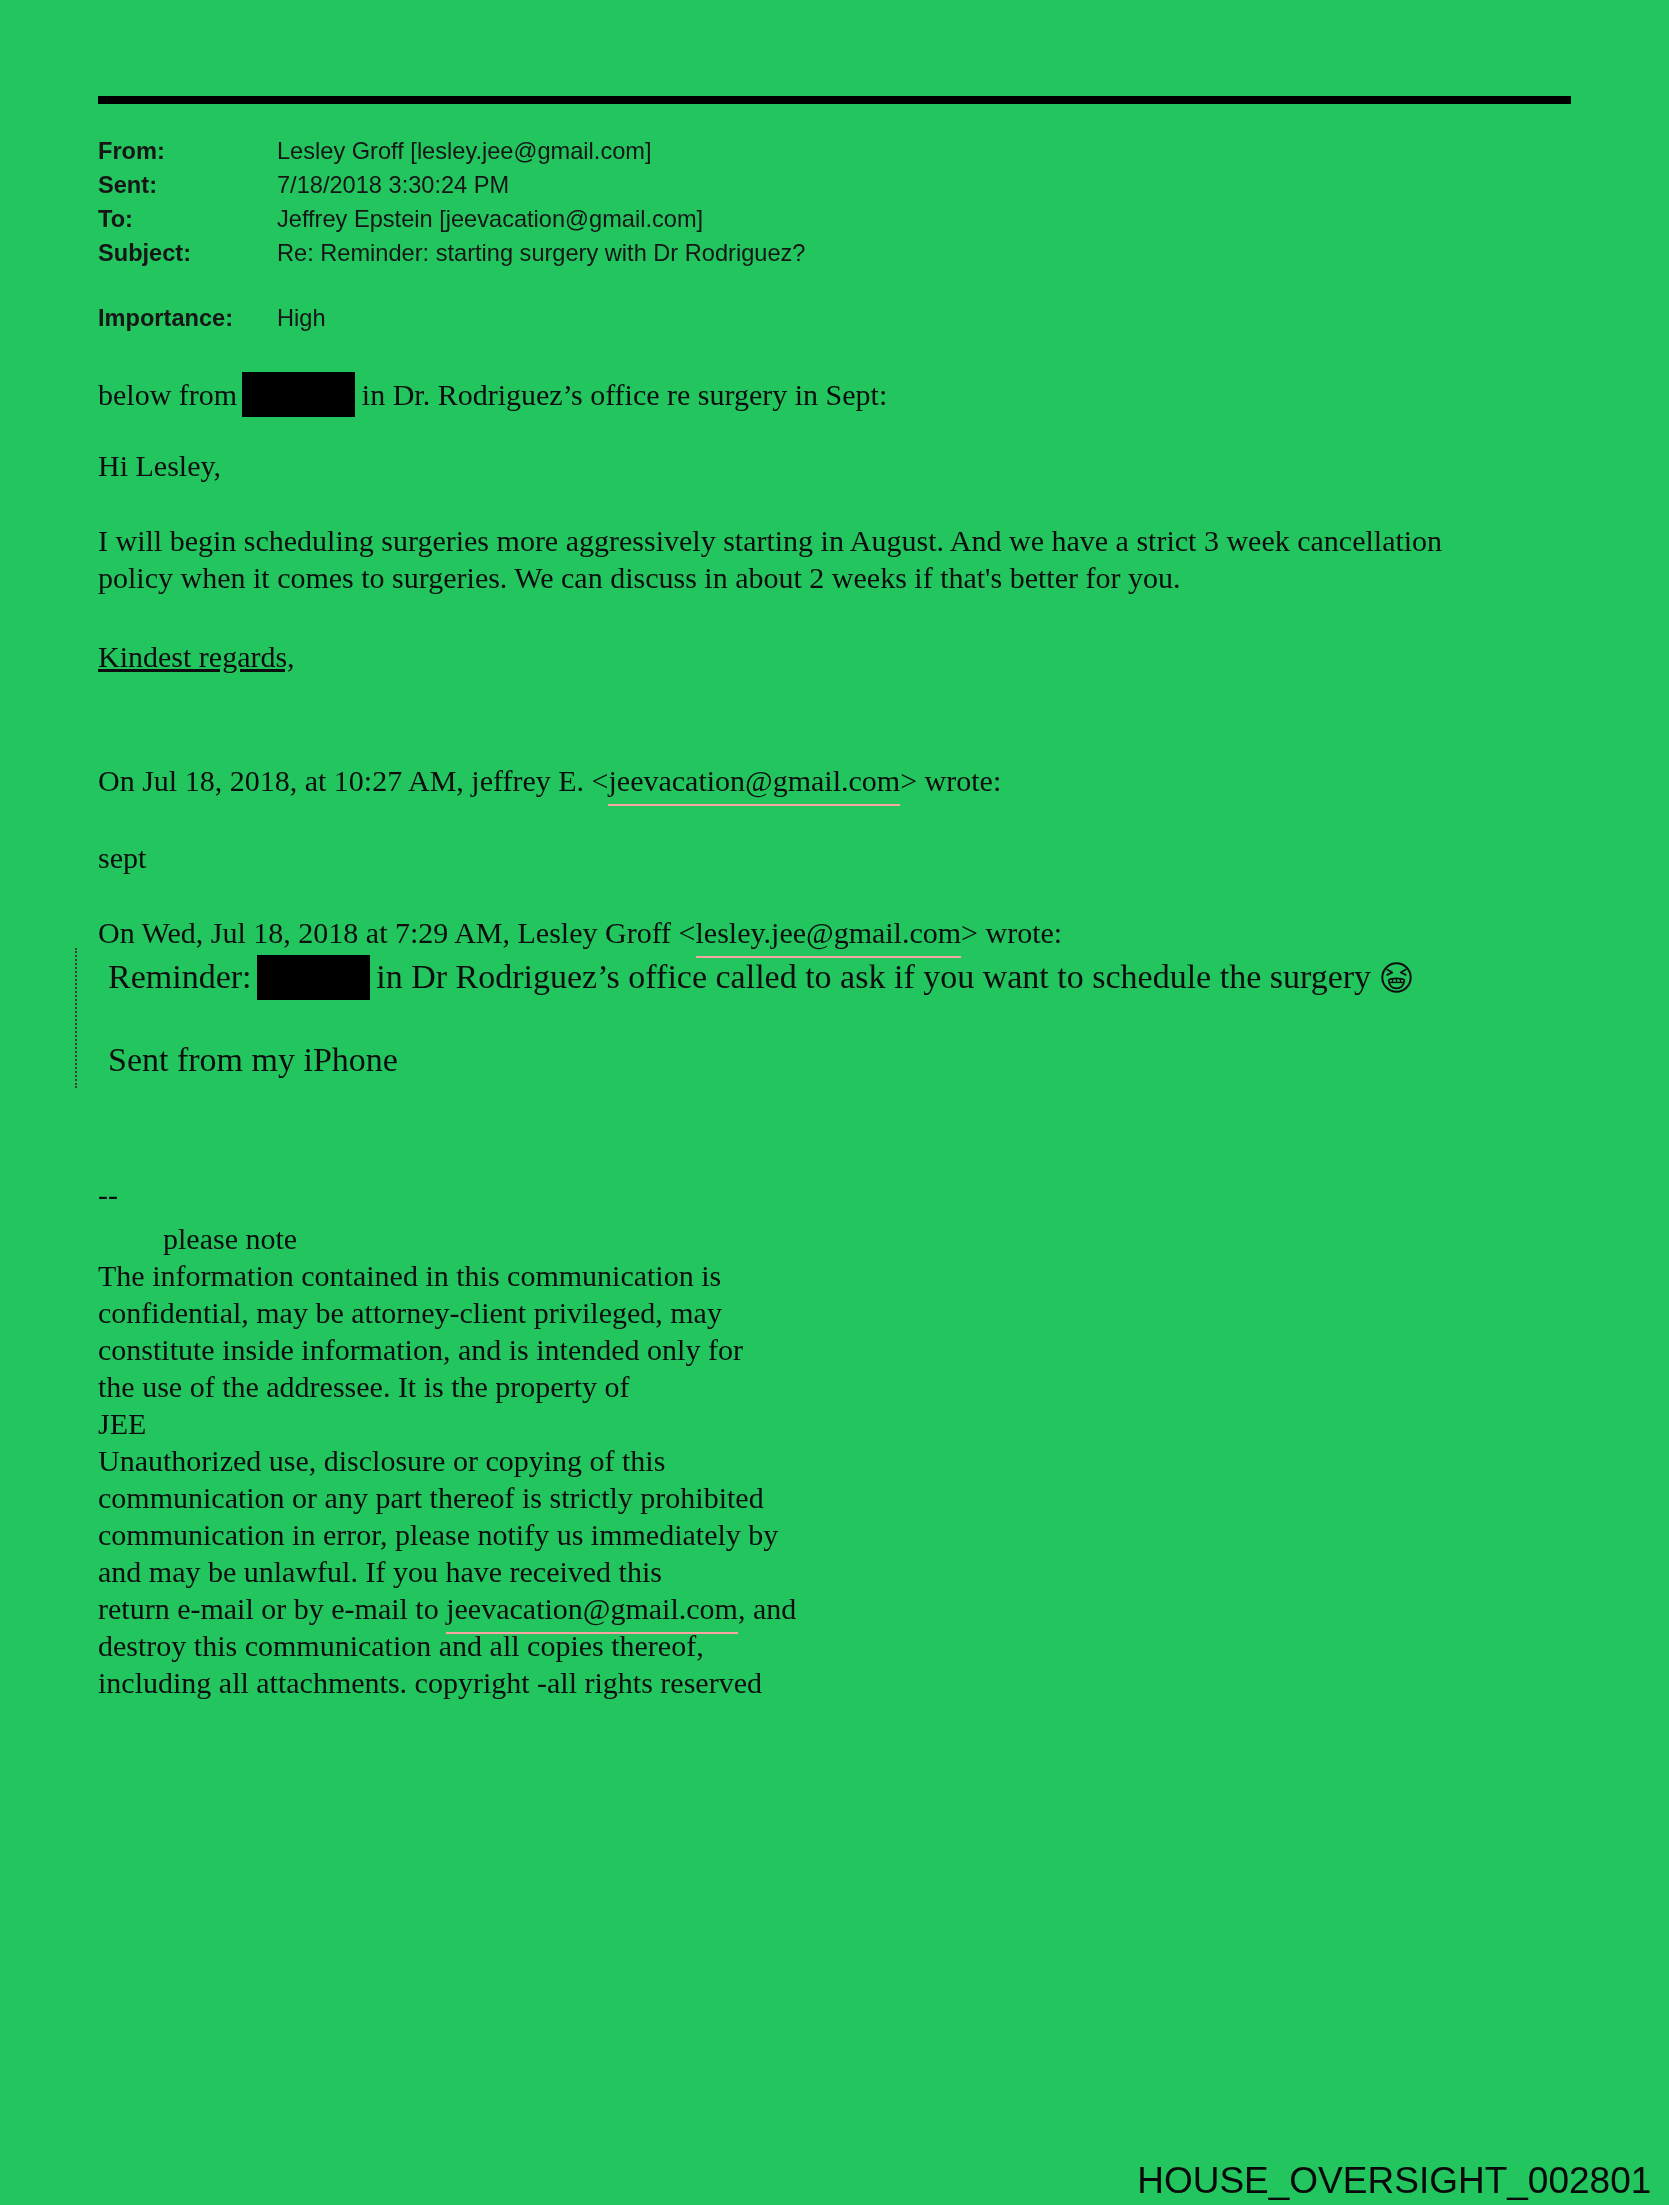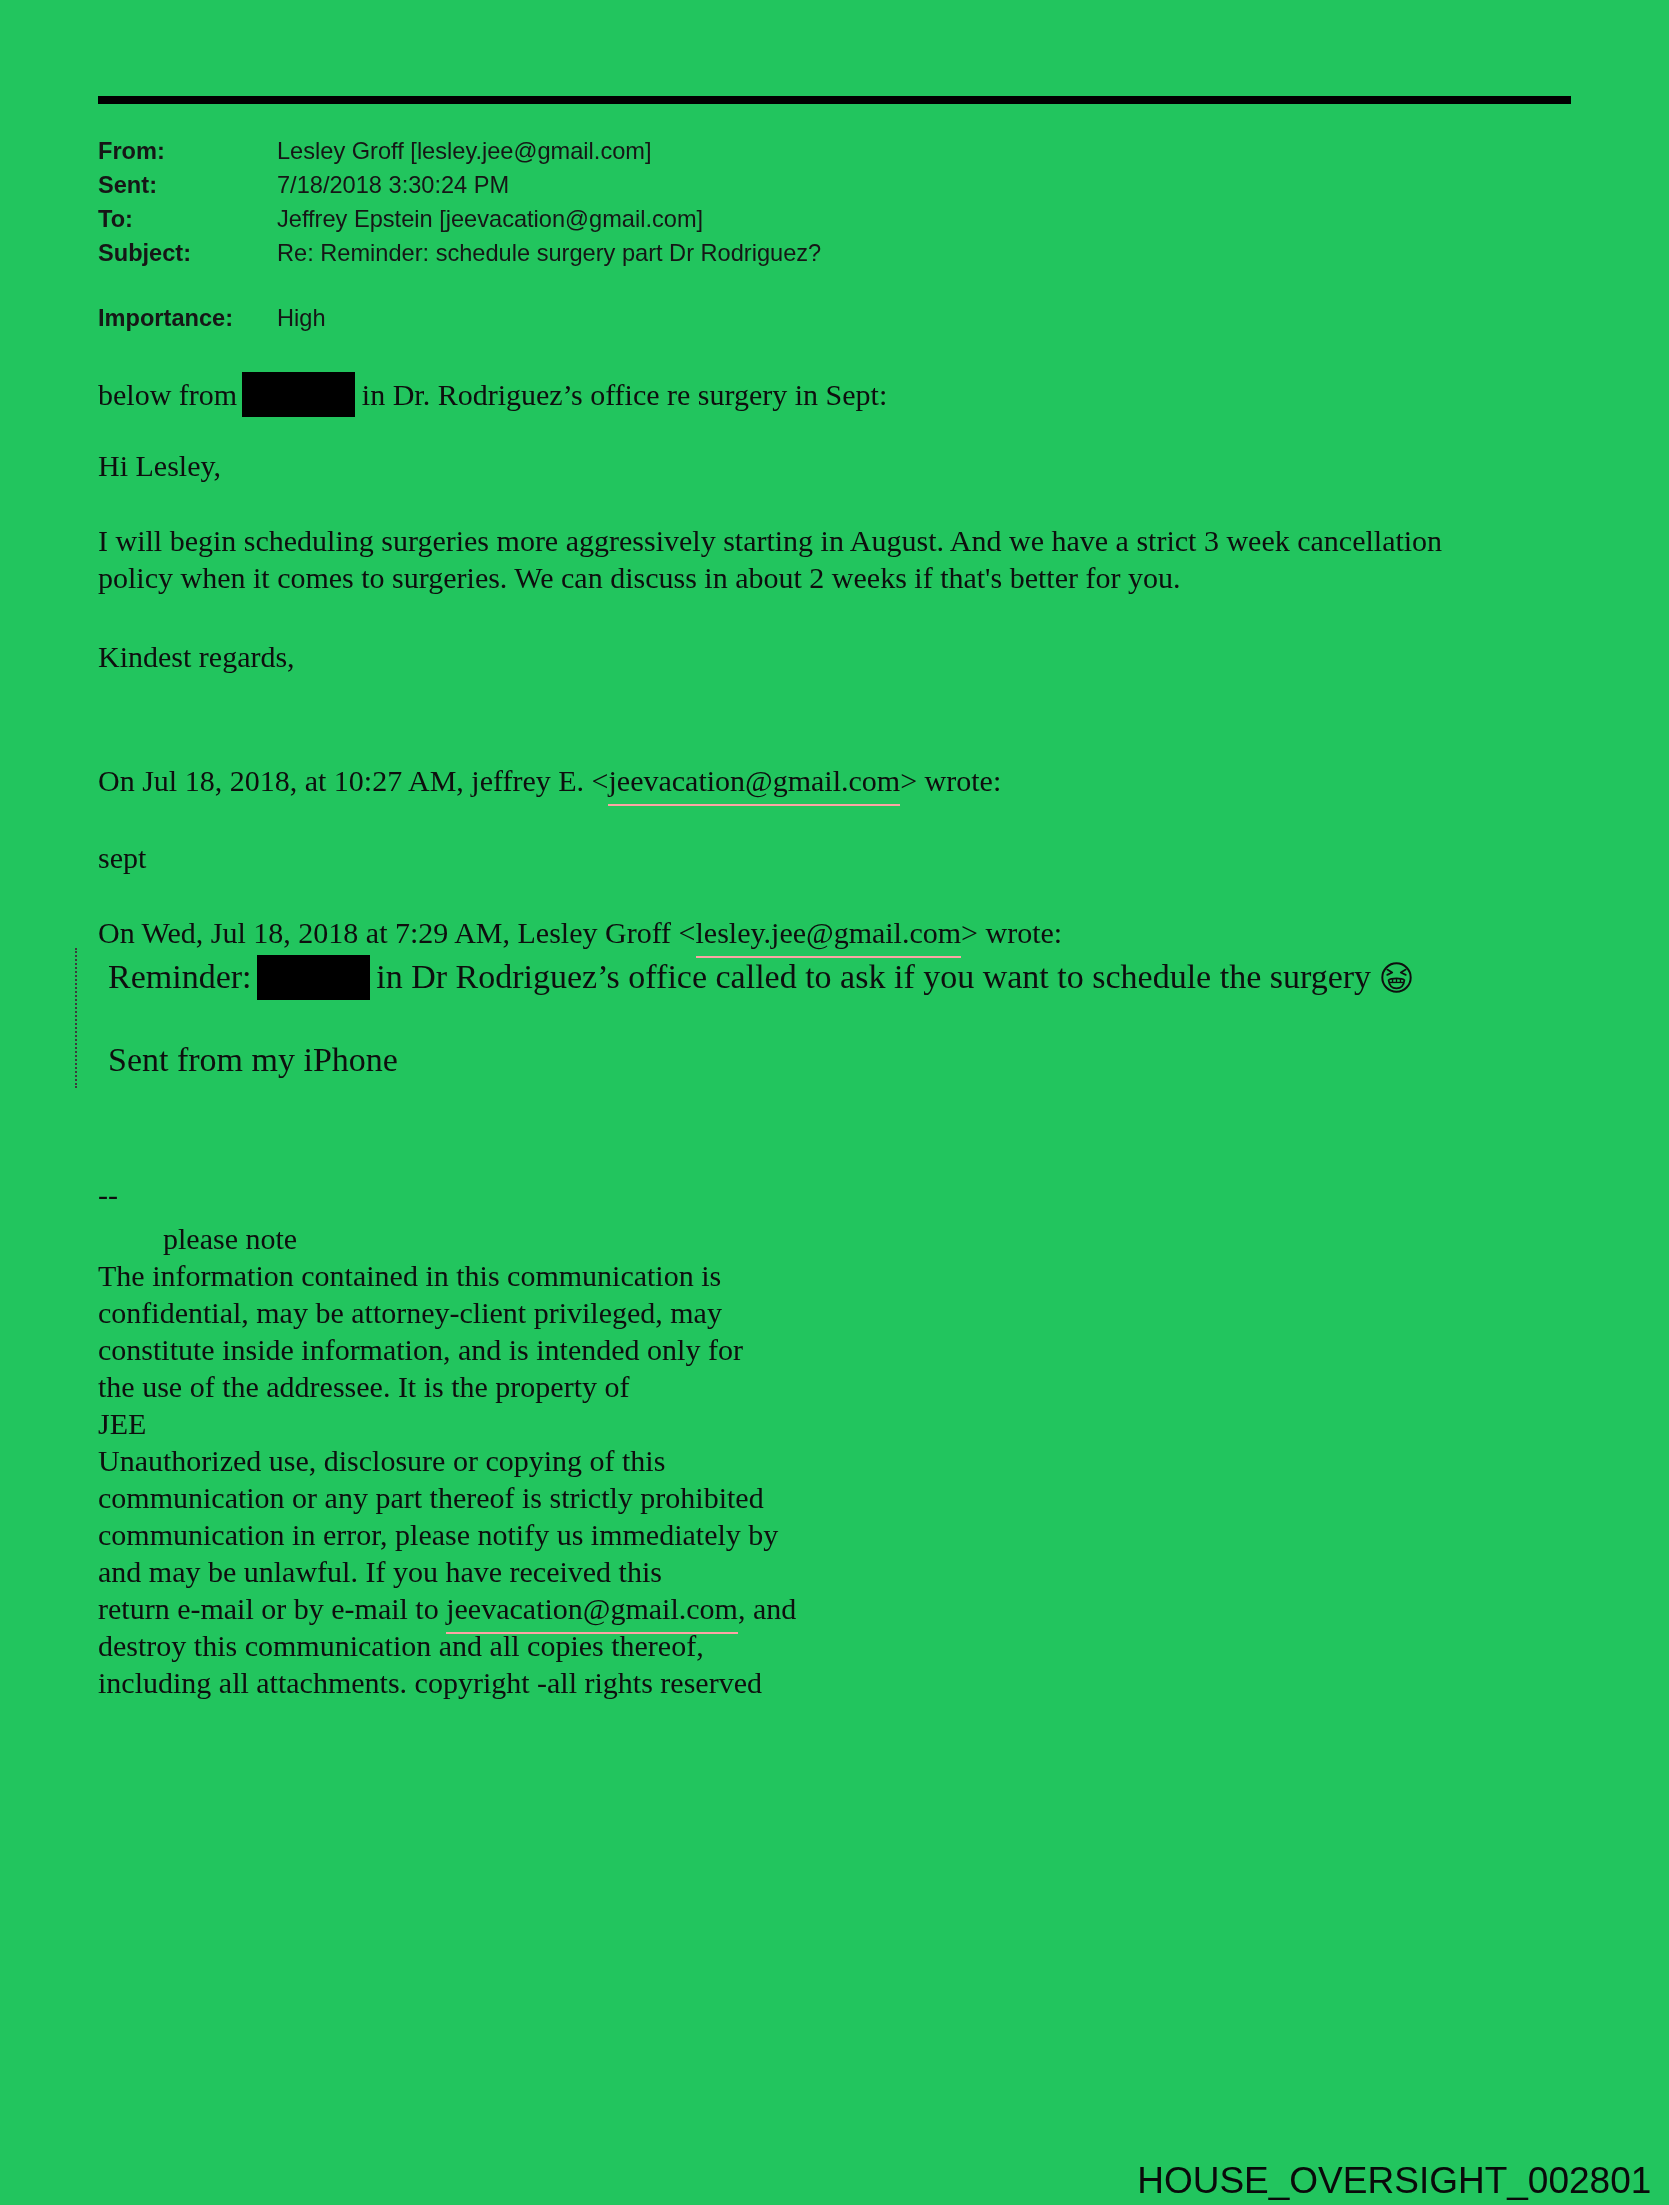--- a/index.html
+++ b/index.html
@@ -69,40 +69,40 @@
     <div class="hdr-row">
       <span class="hdr-label">Sent:</span>
       <span class="hdr-value">7/18/2018 3:30:24 PM</span>
     </div>
     <div class="hdr-row">
       <span class="hdr-label">To:</span>
       <span class="hdr-value">Jeffrey Epstein [jeevacation@gmail.com]</span>
     </div>
     <div class="hdr-row">
       <span class="hdr-label">Subject:</span>
-      <span class="hdr-value">Re: Reminder: schedule surgery part Dr Rodriguez?</span>
+      <span class="hdr-value">Re: Reminder: starting surgery with Dr Rodriguez?</span>
     </div>
     <div class="hdr-row importance">
       <span class="hdr-label">Importance:</span>
       <span class="hdr-value">High</span>
     </div>
   </div>
 
   <div class="bodyline" style="top:372px;">
     <span>below from</span><span class="redaction"></span><span>in Dr. Rodriguez’s office re surgery in Sept:</span>
   </div>
 
   <div class="bodyline" style="top:447px;">Hi Lesley,</div>
 
   <div class="bodyline" style="top:522px;">
     <div>I will begin scheduling surgeries more aggressively starting in August. And we have a strict 3 week cancellation</div>
     <div>policy when it comes to surgeries. We can discuss in about 2 weeks if that's better for you.</div>
   </div>
 
-  <div class="bodyline" style="top:638px;">Kindest regards,</div>
+  <div class="bodyline" style="top:638px;text-decoration:underline;">Kindest regards,</div>
 
   <div class="bodyline" style="top:762px;">
     <span>On Jul 18, 2018, at 10:27 AM, jeffrey E. &lt;</span><span class="ulink">jeevacation@gmail.com</span><span>&gt; wrote:</span>
   </div>
 
   <div class="bodyline" style="top:839px;">sept</div>
 
   <div class="bodyline" style="top:914px;">
     <span>On Wed, Jul 18, 2018 at 7:29 AM, Lesley Groff &lt;</span><span class="ulink">lesley.jee@gmail.com</span><span>&gt; wrote:</span>
   </div>

